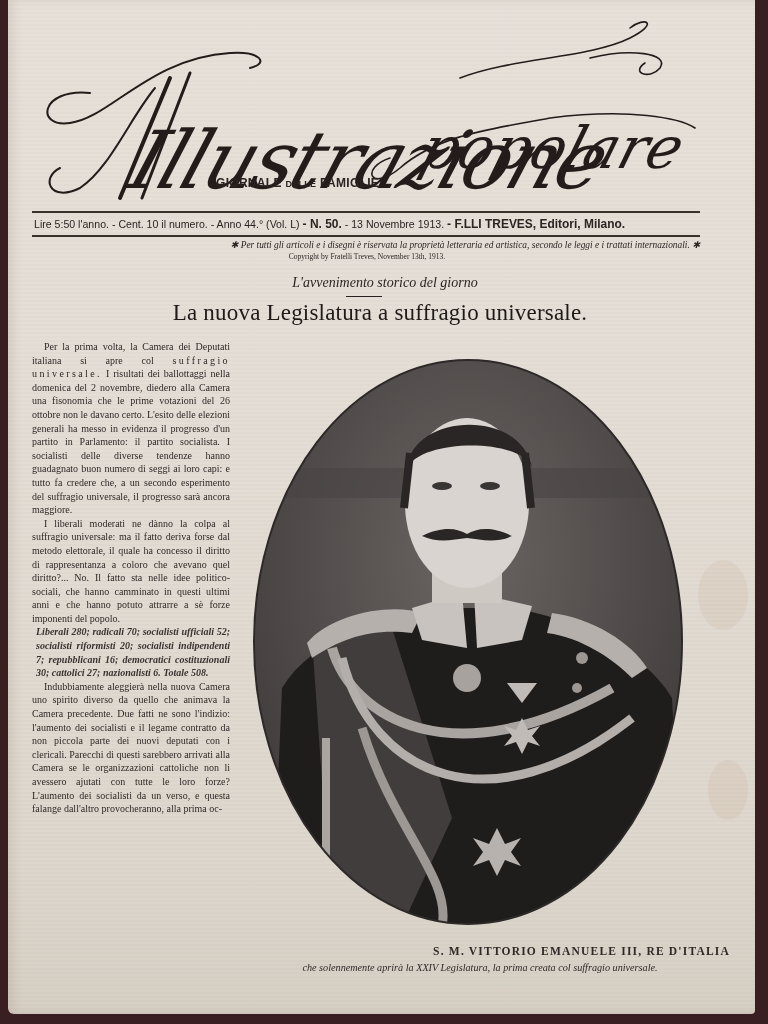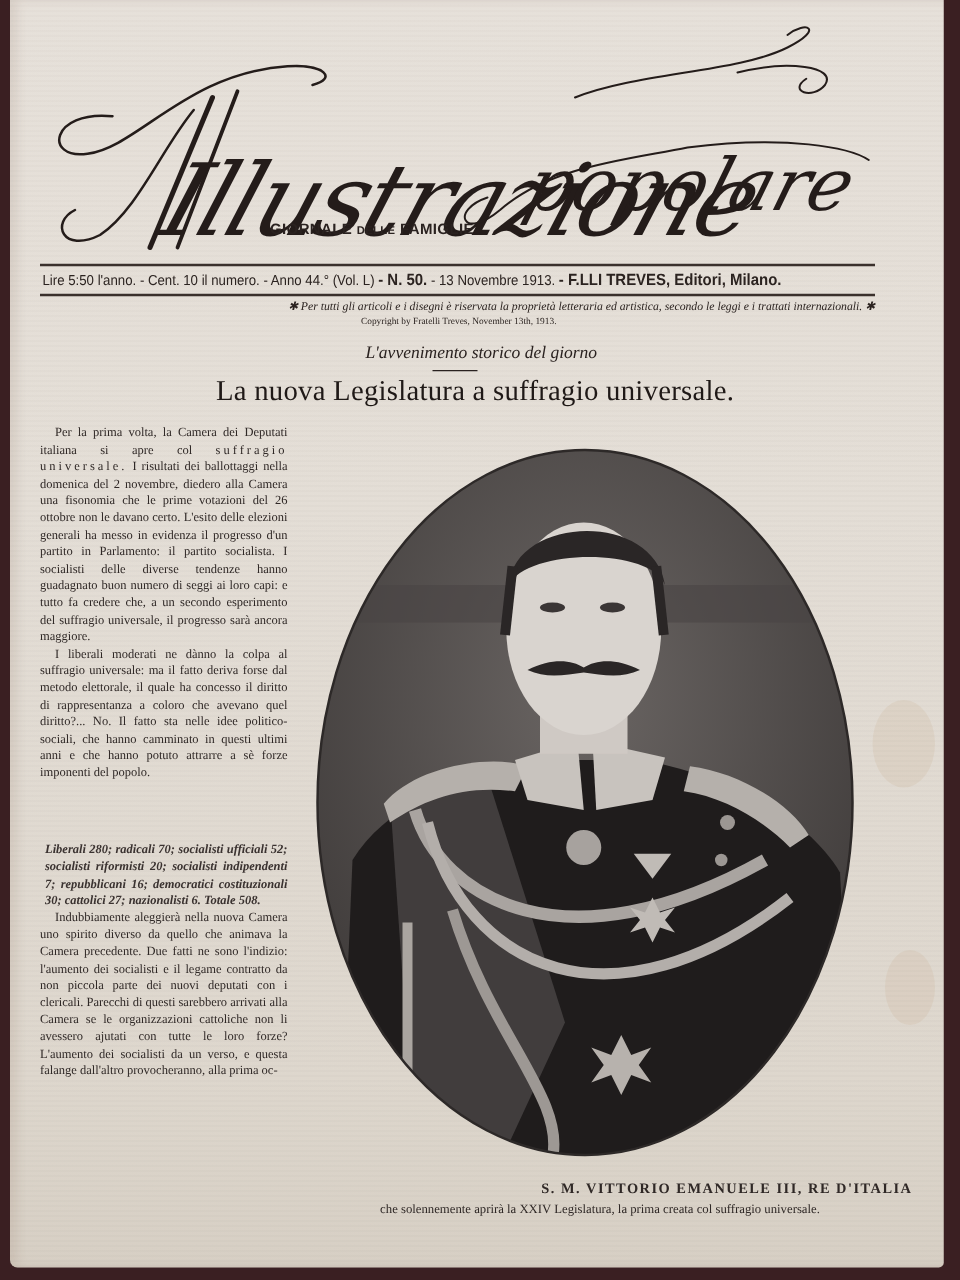--- a/index.html
+++ b/index.html
@@ -53,32 +53,32 @@
   .headline {
     position: absolute; left: 80px; top: 300px; width: 600px; text-align: center;
     font-size: 23px; color: #1f1917; letter-spacing: 0.2px;
   }
   .col {
     position: absolute; left: 32px; top: 340px; width: 198px;
     font-size: 10px; line-height: 13.6px; color: #2f2826;
     text-align: justify; hyphens: manual;
   }
   .col p { margin: 0; text-indent: 12px; }
-  .col p.list { font-style: italic; font-weight: bold; color: #3a3230; text-indent: 0; padding-left: 4px; margin-top: 48px; }
+  .col p.list { font-style: italic; font-weight: bold; color: #3a3230; text-indent: 0; padding-left: 4px; }
   .spaced { letter-spacing: 2.4px; }
   .portrait {
     position: absolute; left: 252px; top: 358px; width: 432px; height: 568px;
   }
   .caption1 {
     position: absolute; left: 230px; top: 945px; width: 500px; text-align: right;
     font-size: 11.5px; letter-spacing: 1.2px; color: #2f2826; font-weight: bold;
   }
   .caption2 {
     position: absolute; left: 225px; top: 962px; width: 510px; text-align: center;
-    font-size: 10.2px; color: #2f2826; white-space: nowrap;
+    font-style: italic; font-size: 10.2px; color: #2f2826; white-space: nowrap;
   }
   .stain { position: absolute; border-radius: 50%; background: rgba(190,150,110,0.12); }
 </style>
 </head>
 <body>
 
 <div class="page">
   <div class="stain" style="left:690px;top:560px;width:50px;height:70px;"></div>
   <div class="stain" style="left:700px;top:760px;width:40px;height:60px;"></div>
 </div>

